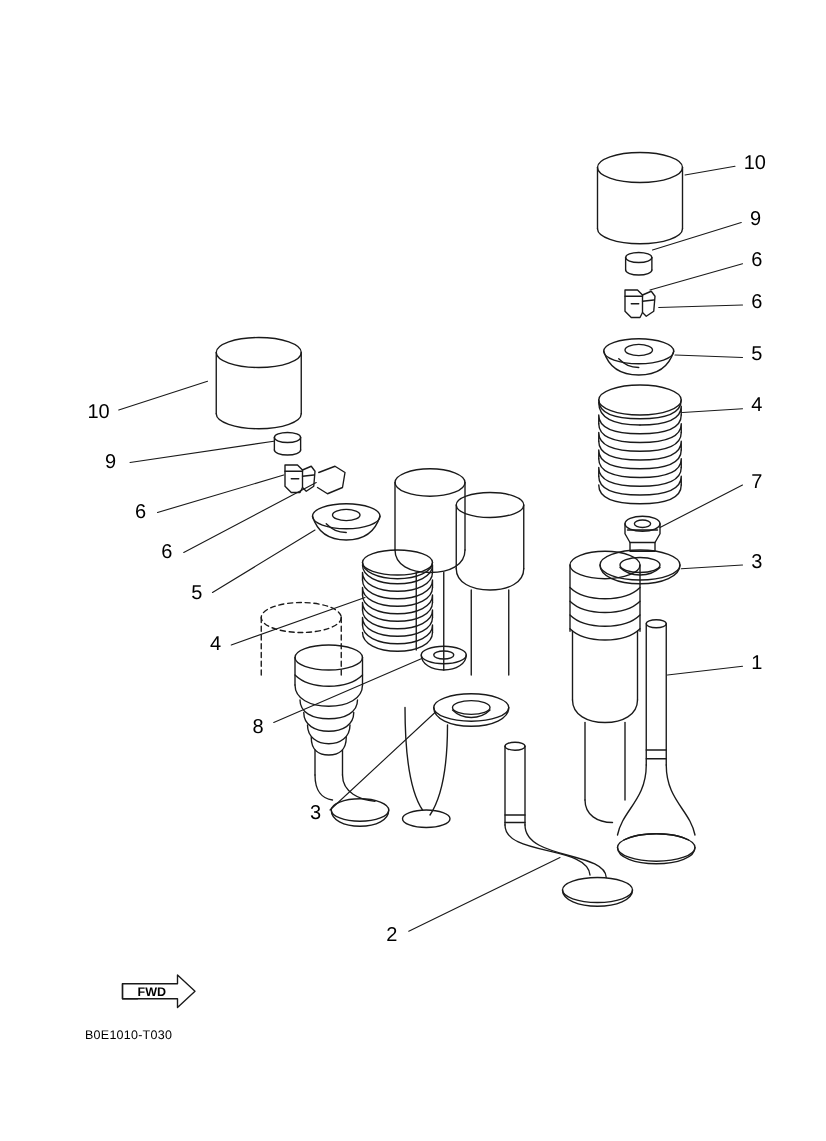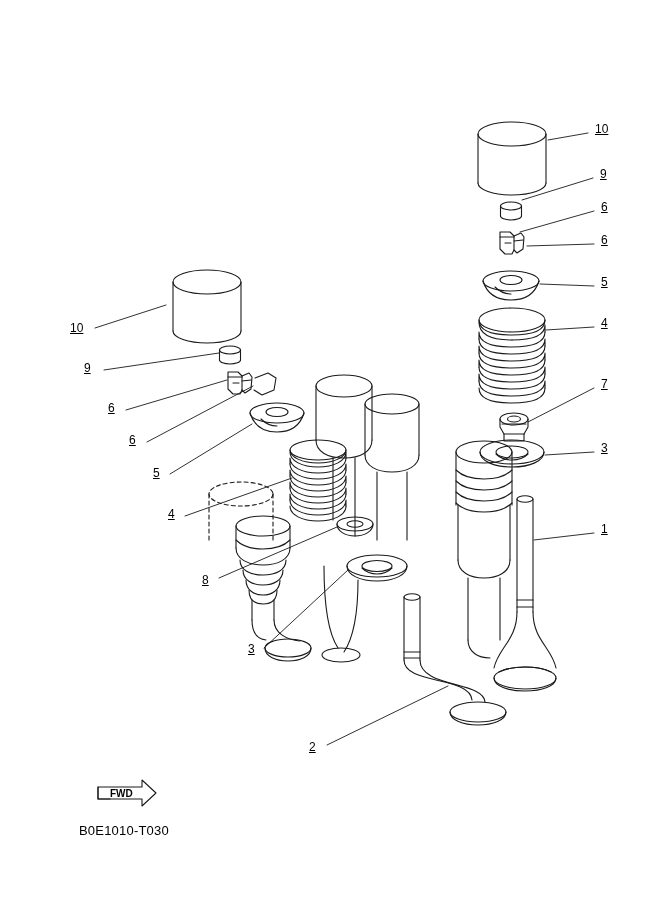--- a/index.html
+++ b/index.html
@@ -22,34 +22,32 @@
   }
   svg#parts-svg {
     position: absolute;
     left: 0; top: 0;
     width: 661px;
     height: 913px;
   }
   .callout-label {
     position: absolute;
     font-family: "Liberation Sans", sans-serif;
-    font-size: 12px;
+    font-size: 16px;
     color: #000000;
     white-space: nowrap;
     line-height: 1;
-    text-decoration: underline;
   }
   .diagram-code {
     position: absolute;
     font-family: "Liberation Sans", sans-serif;
-    font-size: 13px;
+    font-size: 10px;
     color: #000000;
     letter-spacing: 0.2px;
     white-space: nowrap;
-    margin-left: 11px;
   }
   .fwd-text {
     font-family: "Liberation Sans", sans-serif;
     font-size: 10px;
     font-weight: bold;
     fill: #000000;
   }
 </style>
 </head>
 <body>

